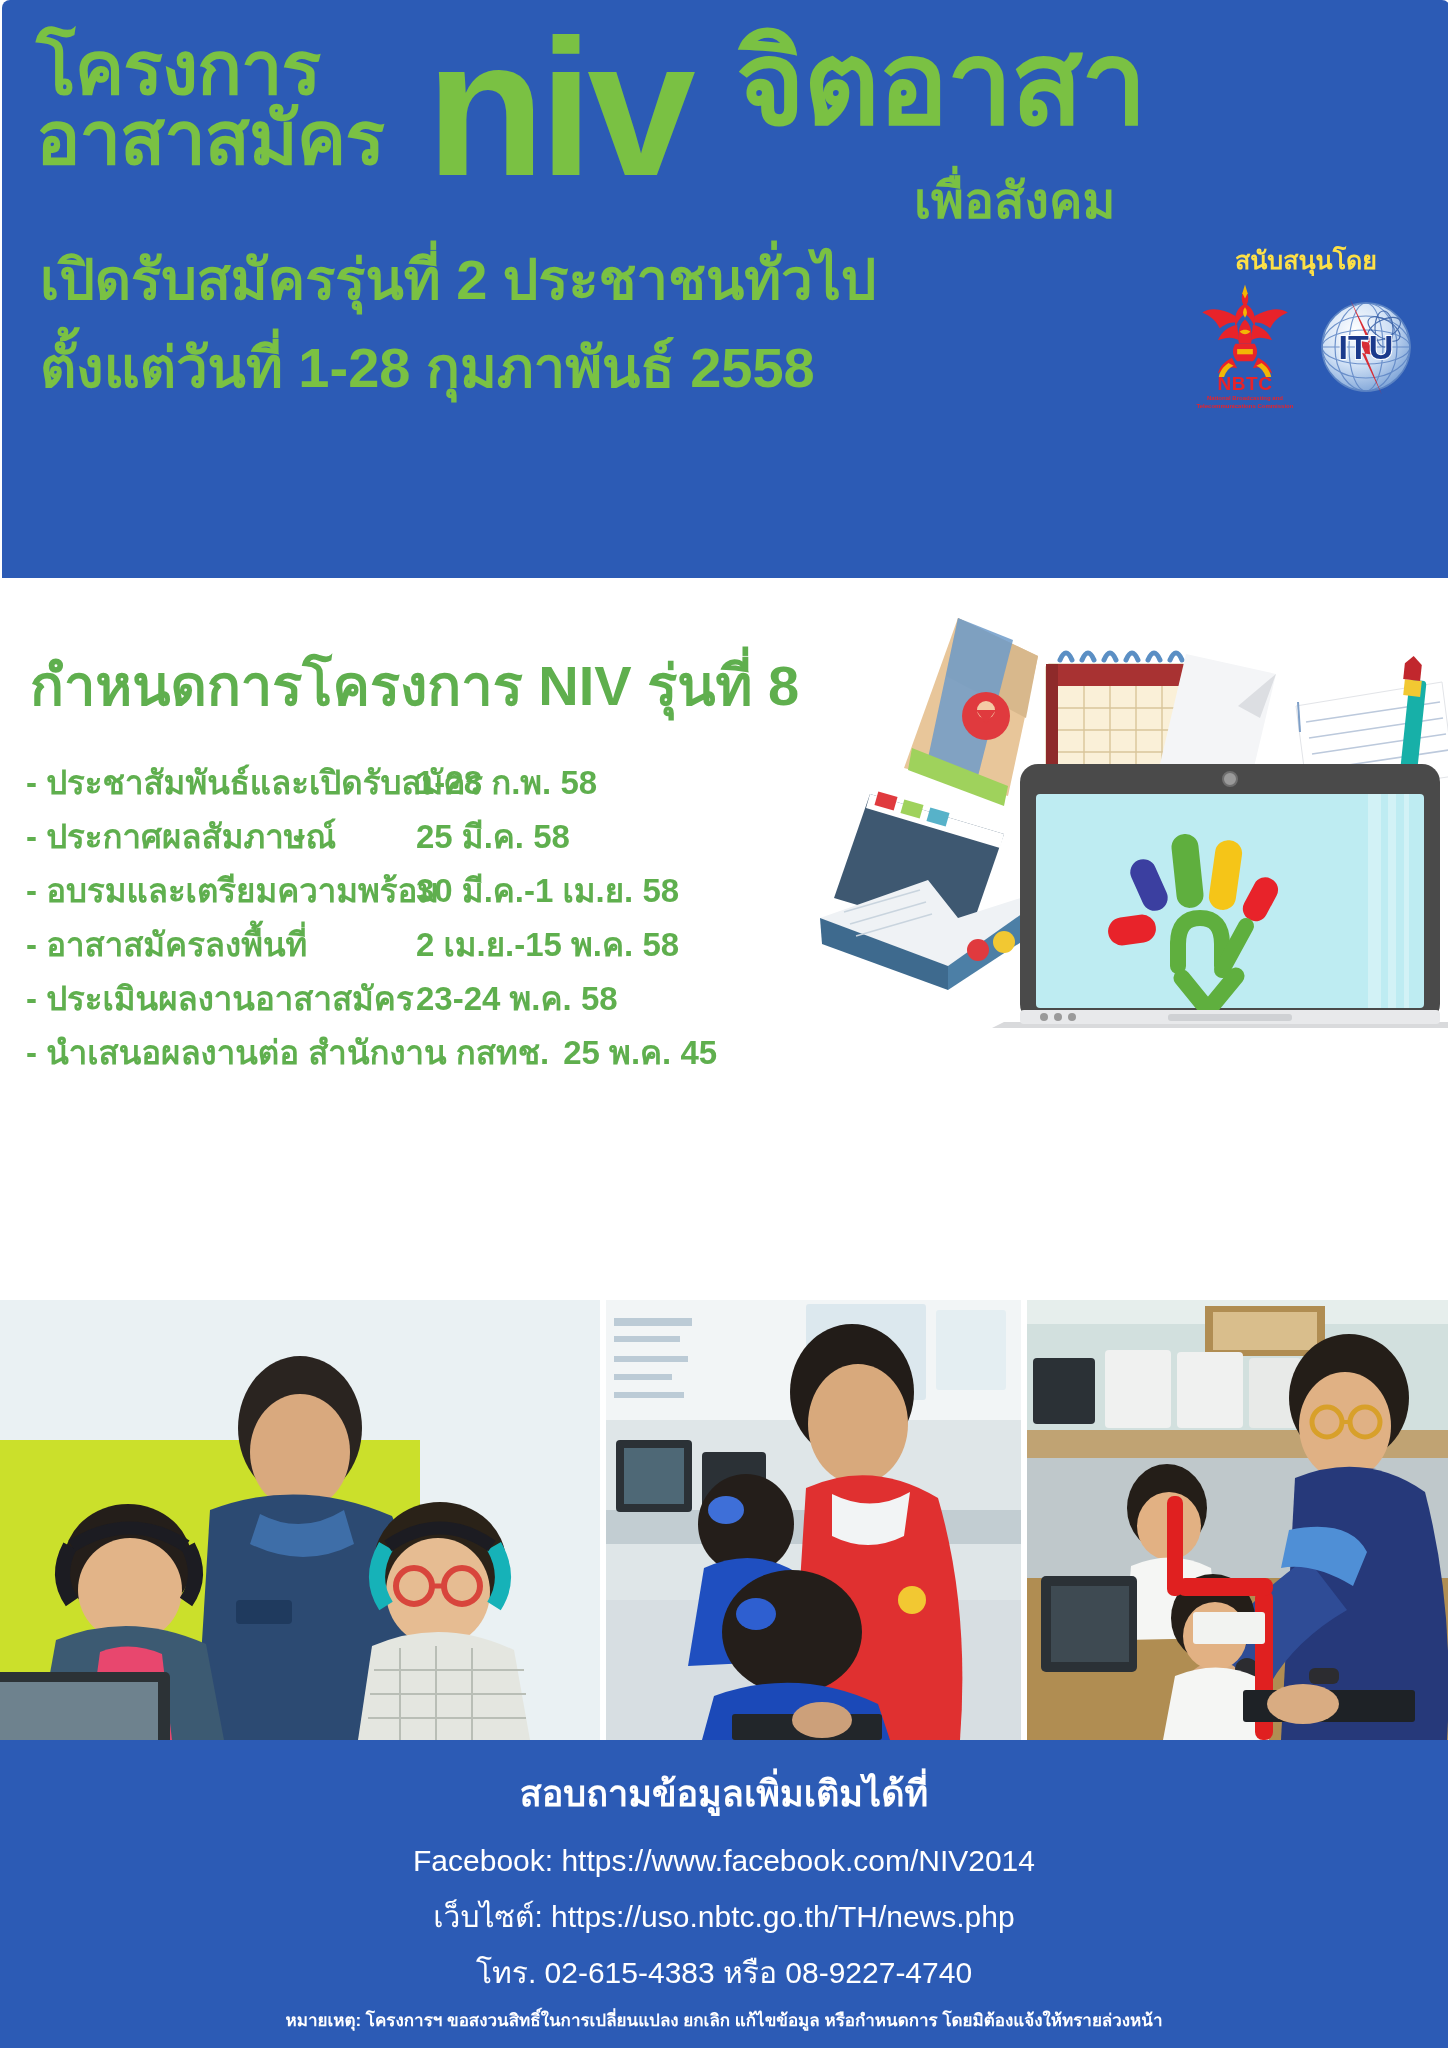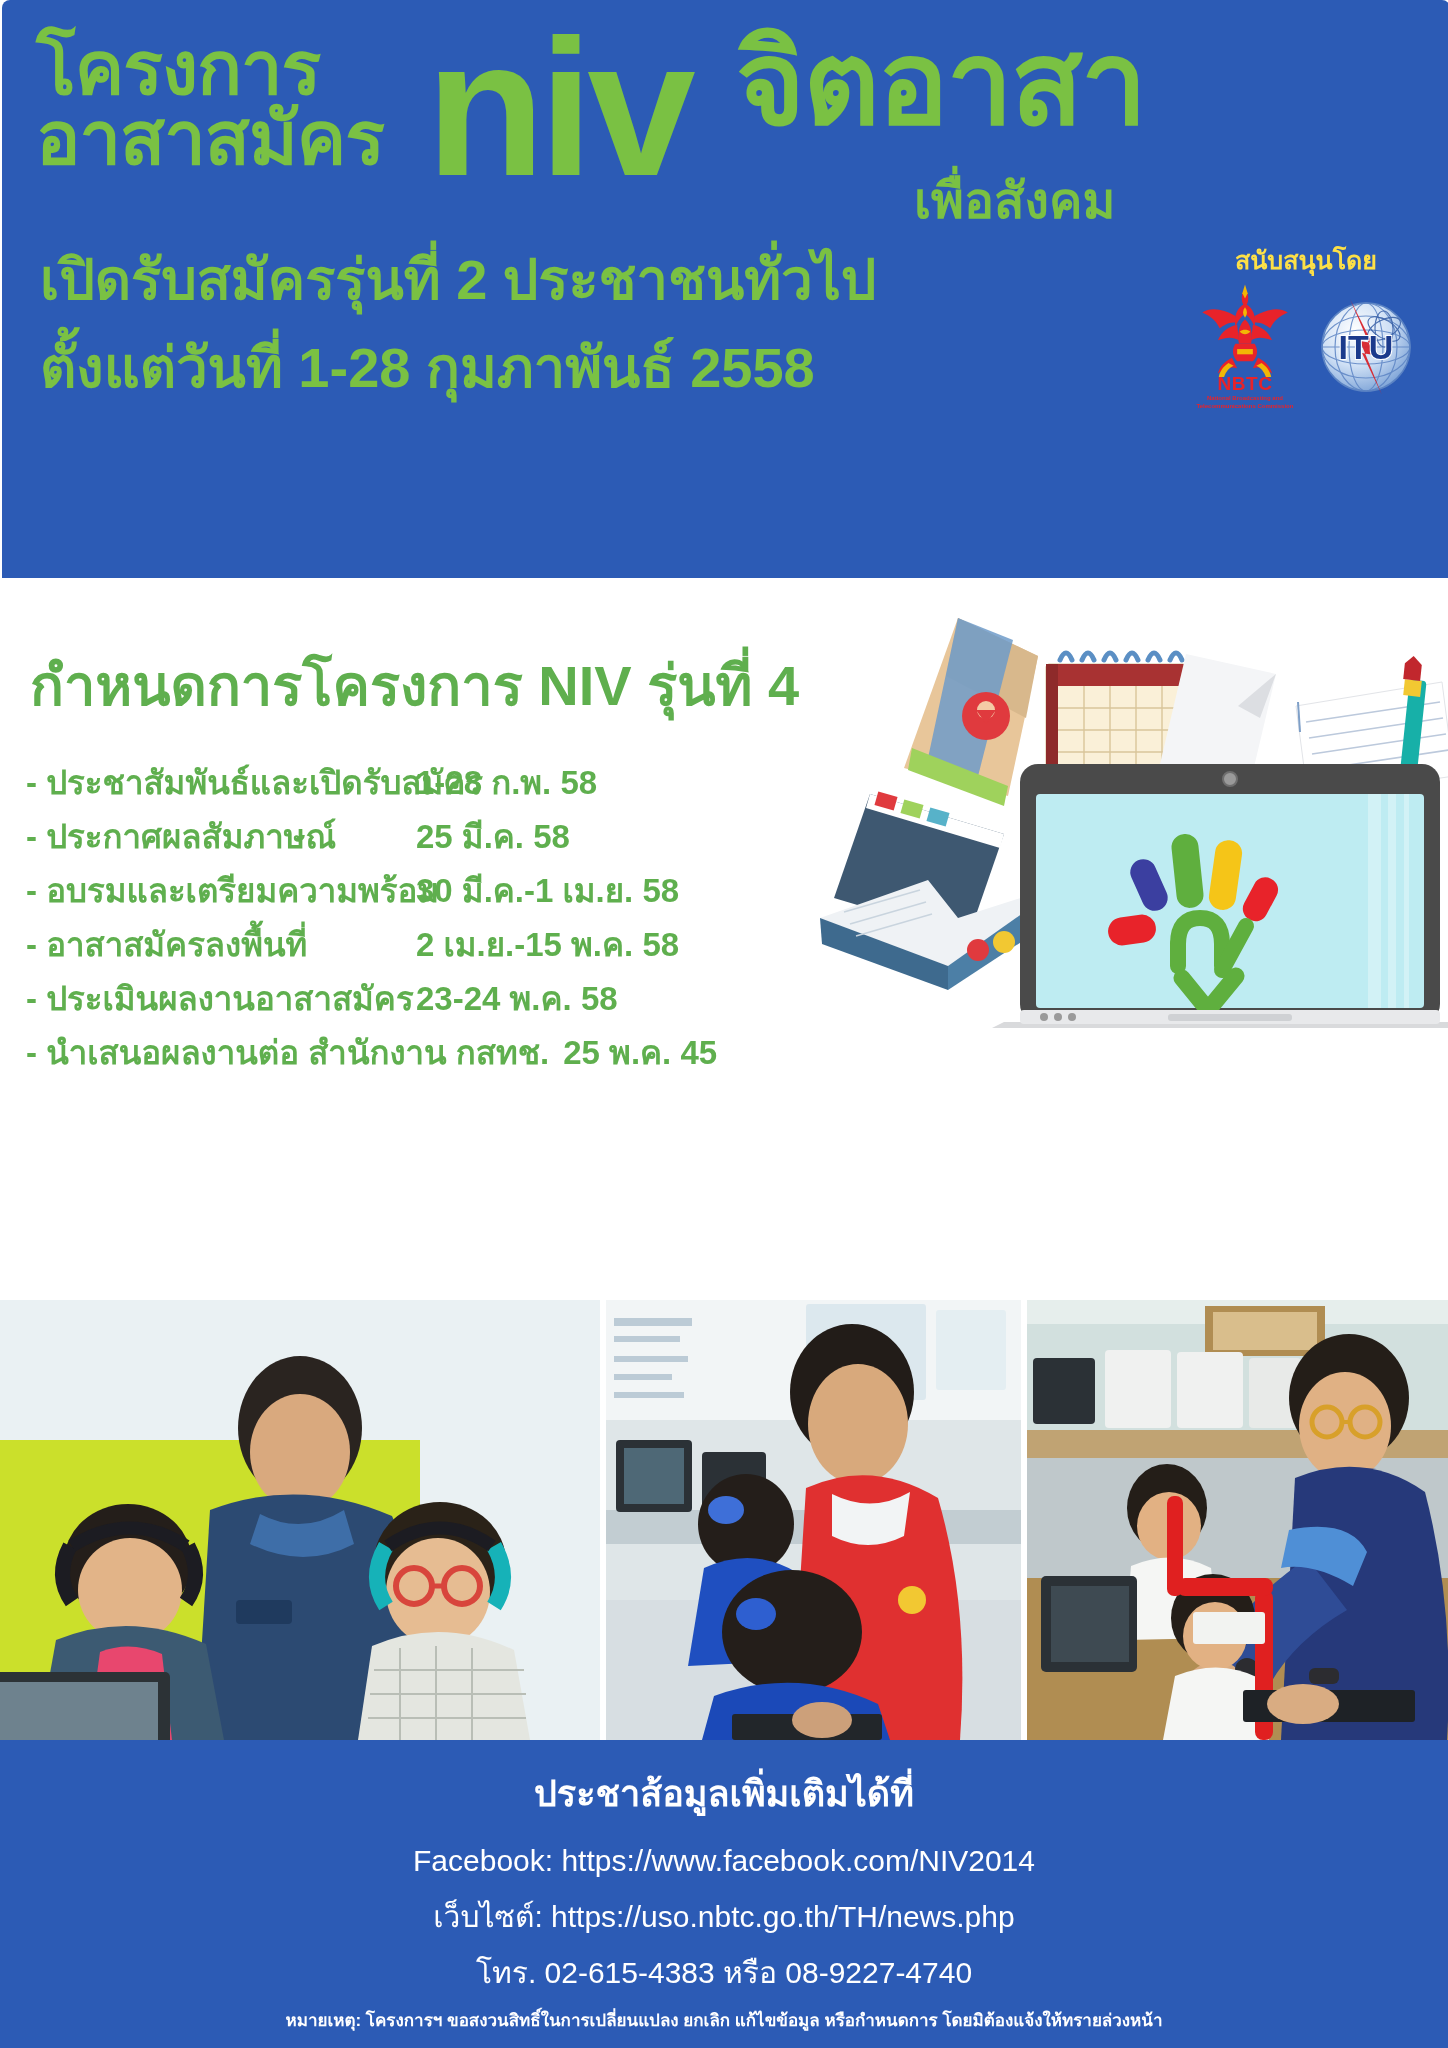--- a/index.html
+++ b/index.html
@@ -204,21 +204,21 @@
             <text x="56" y="68" text-anchor="middle" font-family="Liberation Sans, sans-serif" font-size="34" font-weight="700" fill="#1B3A8C" stroke="#ffffff" stroke-width="2" paint-order="stroke">ITU</text>
           </svg>
         </div>
 
       </div>
     </div>
   </div>
 
   <div class="schedule">
 
-    <div class="sched-title">กำหนดการโครงการ NIV รุ่นที่ 4</div>
+    <div class="sched-title">กำหนดการโครงการ NIV รุ่นที่ 8</div>
 
     <div class="sched-list">
       <div class="sched-row">
         <span class="sched-label">- ประชาสัมพันธ์และเปิดรับสมัคร</span>
         <span class="sched-date">1-28 ก.พ. 58</span>
       </div>
       <div class="sched-row">
         <span class="sched-label">- ประกาศผลสัมภาษณ์</span>
         <span class="sched-date">25 มี.ค. 58</span>
       </div>
@@ -478,20 +478,20 @@
         <rect x="216" y="390" width="172" height="32" rx="3" fill="#1E2226"></rect>
         <rect x="166" y="312" width="72" height="32" rx="3" fill="#F2F3F1"></rect>
         <ellipse cx="276" cy="404" rx="36" ry="20" fill="#D9AC82"></ellipse>
         <rect x="282" y="368" width="30" height="16" rx="6" fill="#2C2C30"></rect>
       </svg>
     </div>
 
   </div>
 
   <div class="footer">
-    <div class="foot-head">ประชาส้อมูลเพิ่มเติมได้ที่</div>
+    <div class="foot-head">สอบถามข้อมูลเพิ่มเติมได้ที่</div>
     <div class="foot-line f1">Facebook: https://www.facebook.com/NIV2014</div>
     <div class="foot-line f2">เว็บไซต์: https://uso.nbtc.go.th/TH/news.php</div>
     <div class="foot-line f3">โทร. 02-615-4383 หรือ 08-9227-4740</div>
     <div class="foot-note">หมายเหตุ: โครงการฯ ขอสงวนสิทธิ์ในการเปลี่ยนแปลง ยกเลิก แก้ไขข้อมูล หรือกำหนดการ โดยมิต้องแจ้งให้ทรายล่วงหน้า</div>
   </div>
 
 </div>
 
 </body></html>

